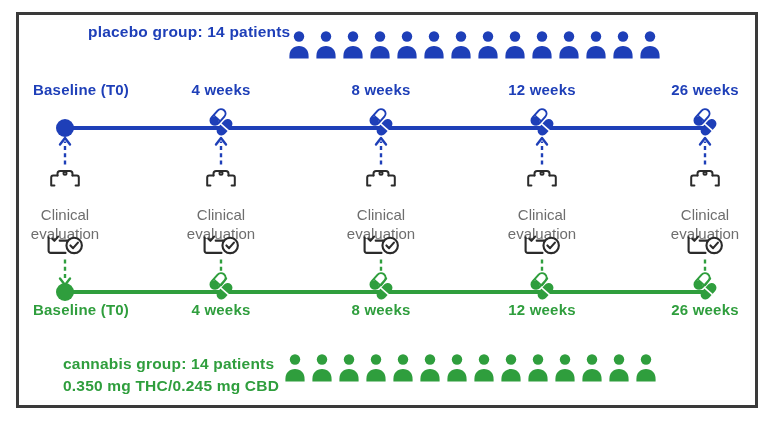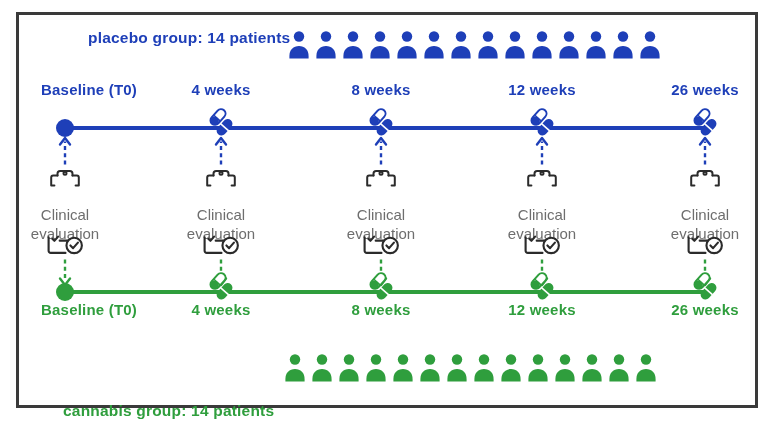--- a/index.html
+++ b/index.html
@@ -9,41 +9,41 @@
     --gray:#6e6e6e;
     --frame:#3a3a3a;
   }
   html,body{margin:0;padding:0;width:768px;height:426px;overflow:hidden;background:#fff;
     font-family:"Liberation Sans",sans-serif;}
   .frame{position:absolute;left:16px;top:12px;width:736px;height:390px;border:3px solid var(--frame);background:#fff;}
   .stage{position:absolute;inset:0;}
 
   
   .group-text{position:absolute;font-size:15.5px;font-weight:600;line-height:22px;letter-spacing:.2px;}
-  .group-text.blue{left:69px;top:12px;color:var(--blue);}
-  .group-text.green{left:44px;top:338px;color:var(--green);margin-top:47px;}
+  .group-text.blue{left:69px;top:6px;color:var(--blue);}
+  .group-text.green{left:44px;top:338px;color:var(--green);}
 
   
   .people{position:absolute;display:flex;gap:3px;}
   .people.blue{left:268px;top:14px;color:var(--blue);}
   .people.green{left:264px;top:337px;color:var(--green);}
   .person{width:24px;height:31px;}
 
   
   .hline{position:absolute;height:4px;border-radius:2px;}
   .hline.blue{left:46px;top:111px;width:648px;background:var(--blue);}
   .hline.green{left:46px;top:275px;width:648px;background:var(--green);}
 
   
   .col{position:absolute;top:0;height:100%;width:160px;}
   .col > *{position:absolute;left:50%;transform:translateX(-50%);}
   .tp-label{font-size:15px;font-weight:600;white-space:nowrap;letter-spacing:.2px;}
   .tp-label.blue{top:66px;color:var(--blue);}
   .tp-label.green{top:286px;color:var(--green);}
-  .col.first .tp-label{margin-left:24px;}
+  .col.first .tp-label{margin-left:16px;}
 
   .marker{width:34px;height:34px;display:flex;align-items:center;justify-content:center;}
   .marker.blue{top:96px;color:var(--blue);}
   .marker.green{top:260px;color:var(--green);}
   .marker.pills{transform:translateX(-50%) translateY(-6px);}
   .dot{width:18px;height:18px;border-radius:50%;background:currentColor;}
   .pills-svg{width:32px;height:32px;}
 
   .arrow{width:14px;}
   .arrow.up{top:120px;height:31px;color:var(--blue);}
@@ -132,20 +132,21 @@
     <circle cx="12" cy="7" r="5.2" fill="currentColor"></circle>
     <path d="M12,16.6 c-5.6,0 -9.6,3.7 -9.6,10 V29 h19.2 v-2.4 c0,-6.3 -4,-10 -9.6,-10 z" fill="currentColor"></path>
   </svg>
 </div>
 
     <div class="hline blue"></div>
     <div class="hline green"></div>
 
     <div class="group-text green">
       <div>cannabis group: 14 patients</div>
+      <div>0.350 mg THC/0.245 mg CBD</div>
     </div>
     <div class="people green" id="people-cannabis">
   <svg class="person" viewBox="0 0 24 30" aria-hidden="true">
     <circle cx="12" cy="7" r="5.2" fill="currentColor"></circle>
     <path d="M12,16.6 c-5.6,0 -9.6,3.7 -9.6,10 V29 h19.2 v-2.4 c0,-6.3 -4,-10 -9.6,-10 z" fill="currentColor"></path>
   </svg>
 
   <svg class="person" viewBox="0 0 24 30" aria-hidden="true">
     <circle cx="12" cy="7" r="5.2" fill="currentColor"></circle>
     <path d="M12,16.6 c-5.6,0 -9.6,3.7 -9.6,10 V29 h19.2 v-2.4 c0,-6.3 -4,-10 -9.6,-10 z" fill="currentColor"></path>

